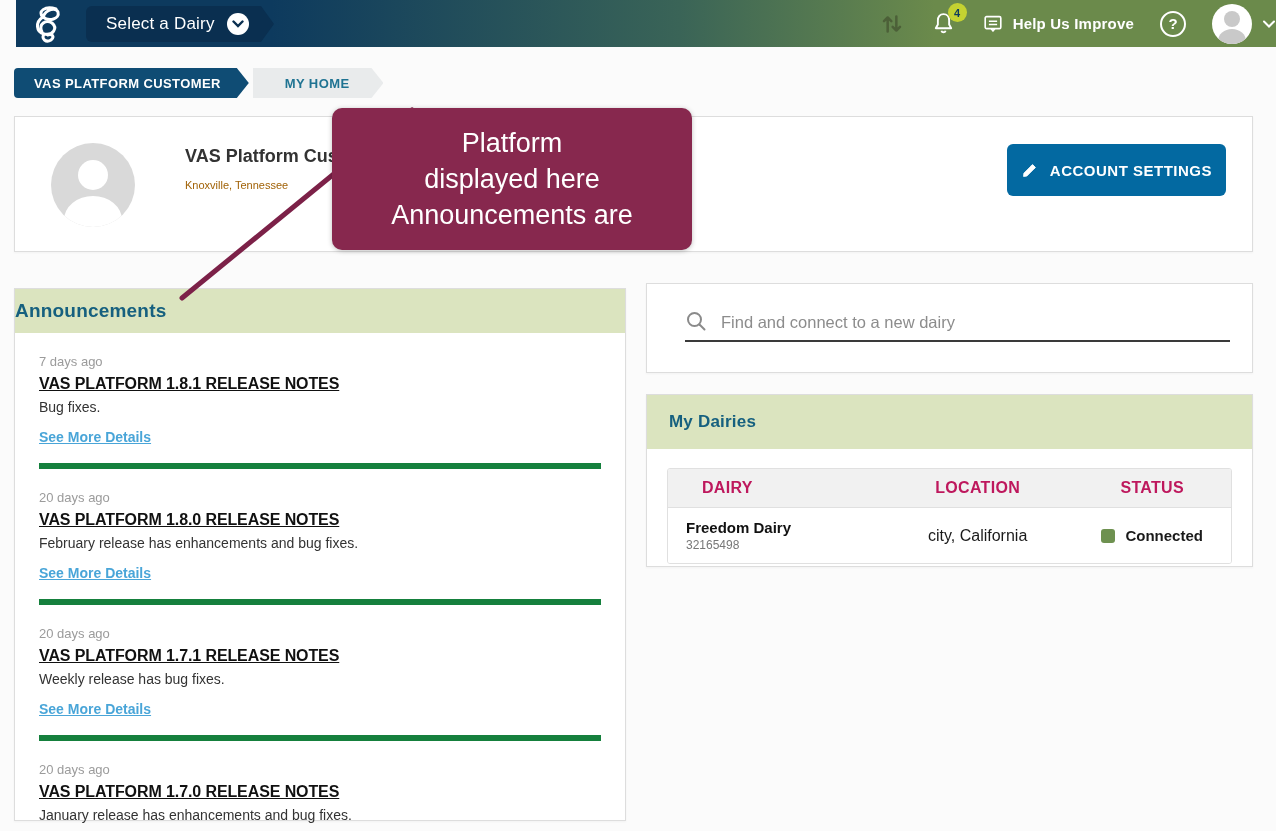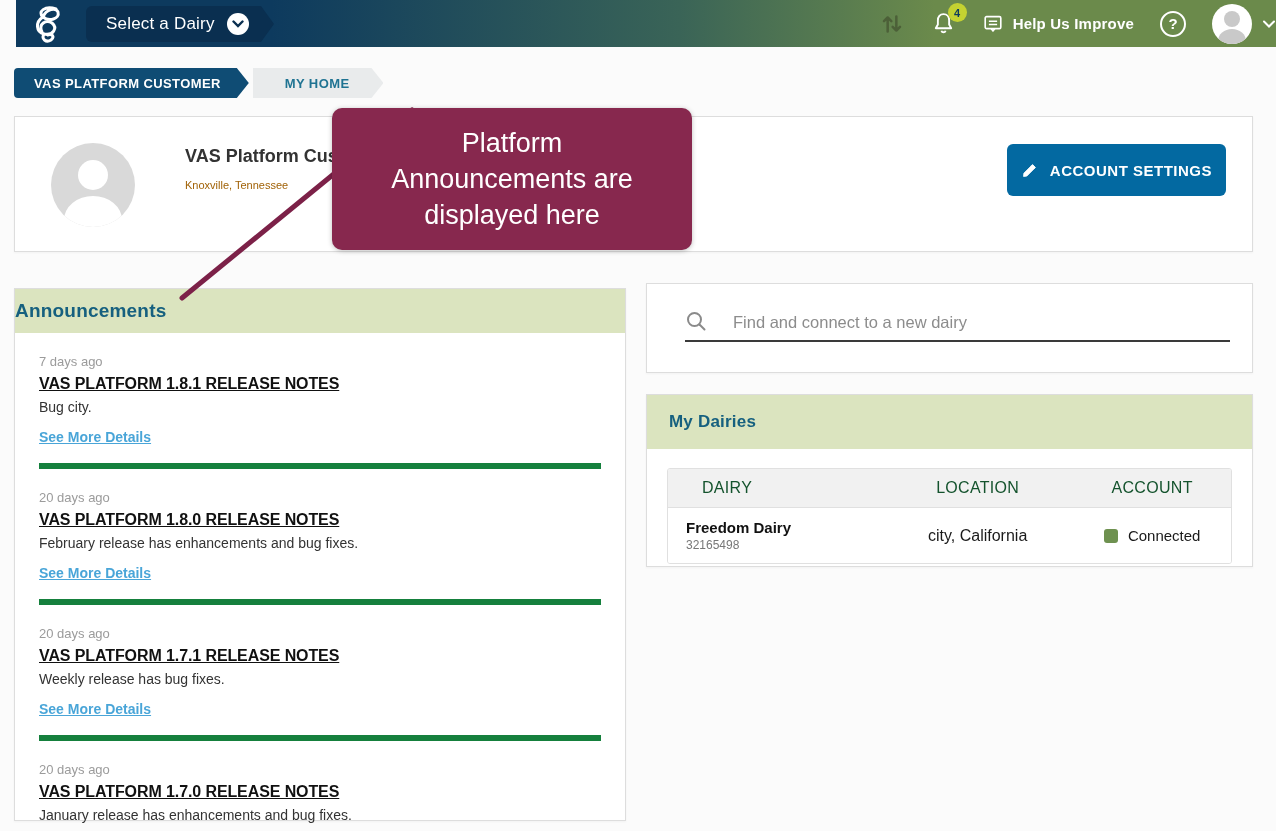--- a/index.html
+++ b/index.html
@@ -101,34 +101,34 @@
   }
   .ann-item { margin:0 24px; padding:21px 0 17px; border-bottom:6px solid #15803d; }
   .ann-item:last-child { border-bottom:none; }
   .ann-age { font-size:13px; color:#9b9b9b; }
   .ann-title { font-size:16px; font-weight:bold; color:#111; margin-top:6px; letter-spacing:-.1px;text-decoration:underline; }
   .ann-body { font-size:14px; color:#333; margin-top:6px; }
   .ann-link { display:inline-block; margin-top:14px; font-size:14px; font-weight:bold; color:#49a5d8; text-decoration:underline; cursor:pointer; }
   
   .search-card { left:646px; top:283px; width:607px; height:90px; }
   .search-row { display:flex; align-items:flex-end; gap:14px; margin:26px 22px 0 38px; border-bottom:2px solid #3a3a3a; padding-bottom:8px; }
-  .search-input { flex:1; border:none; outline:none; font-family:inherit; font-size:16.5px; color:#333; background:transparent;margin-left:12px; }
+  .search-input { flex:1; border:none; outline:none; font-family:inherit; font-size:16.5px; color:#333; background:transparent; }
   .search-input::placeholder { color:#8c8c8c; }
   .dairies-panel { left:646px; top:394px; width:607px; height:173px; }
   .dairies-panel .panel-header { height:54px; font-size:17px; padding-left:22px; }
   .d-table { margin:19px 20px 0; border:1px solid #e0e0e0; border-radius:3px; overflow:hidden; }
   .d-hrow { display:grid; grid-template-columns:38% 34% 28%; background:#f1f1f1; height:38px; align-items:center; }
-  .d-hcell { font-size:16px; font-weight:normal; color:#14532d; letter-spacing:.3px; text-align:center; }
+  .d-hcell { font-size:16px; font-weight:bold; color:#be185d; letter-spacing:.3px; text-align:center; }
   .d-hcell:first-child { text-align:left; padding-left:34px; }
   .d-row { display:grid; grid-template-columns:38% 34% 28%; background:#fff; border-top:1px solid #e0e0e0; height:56px; align-items:center; cursor:pointer; }
   .d-name { padding-left:18px; }
   .d-name .nm { font-size:15px; font-weight:bold; color:#111; }
   .d-name .id { font-size:12px; color:#777; margin-top:2px; }
   .d-loc { text-align:center; font-size:16px; color:#1a1a1a; }
-  .d-status { display:flex; align-items:center; justify-content:center; gap:10px; font-size:15px; color:#1a1a1a; }
+  .d-status { display:flex; align-items:center; justify-content:center; gap:10px; font-size:15px; color:#1a1a1a;font-weight:bold; }
   .status-dot { width:14px; height:14px; border-radius:3px; background:#6e9150; }
 </style>
 </head>
 <body>
 
 <div class="navbar">
   <svg class="logo" viewBox="0 0 40 40">
     <g fill="none" stroke="#fff" stroke-width="3" stroke-linecap="round">
       <path d="M26 5 C 15 1, 7 8, 13 13 C 19 18, 30 15, 28 8 C 26 3, 16 5, 13 13"></path>
       <path d="M13 13 C 5 18, 6 28, 14 30 C 23 32, 28 24, 22 19 C 16 15, 8 20, 12 28"></path>
@@ -196,31 +196,31 @@
     </svg>
     <span>ACCOUNT SETTINGS</span>
   </button>
 </div>
 
 <svg class="anno-svg">
   <line x1="182" y1="298" x2="412" y2="110" stroke="#7c2148" stroke-width="5" stroke-linecap="round"></line>
 </svg>
 <div class="tooltip">
   <div>Platform</div>
+  <div>displayed here</div>
   <div>Announcements are</div>
-  <div>displayed here</div>
 </div>
 
 <div class="card ann-panel">
   <div class="panel-header">Announcements</div>
 
   <div class="ann-item">
     <div class="ann-age">7 days ago</div>
     <div class="ann-title">VAS PLATFORM 1.8.1 RELEASE NOTES</div>
-    <div class="ann-body">Bug city.</div>
+    <div class="ann-body">Bug fixes.</div>
     <a class="ann-link">See More Details</a>
   </div>
   <div class="ann-item">
     <div class="ann-age">20 days ago</div>
     <div class="ann-title">VAS PLATFORM 1.8.0 RELEASE NOTES</div>
     <div class="ann-body">February release has enhancements and bug fixes.</div>
     <a class="ann-link">See More Details</a>
   </div>
   <div class="ann-item">
     <div class="ann-age">20 days ago</div>
@@ -245,21 +245,21 @@
     <input class="search-input" type="text" placeholder="Find and connect to a new dairy" style="">
   </div>
 </div>
 
 <div class="card dairies-panel">
   <div class="panel-header">My Dairies</div>
   <div class="d-table">
     <div class="d-hrow">
       <div class="d-hcell">DAIRY</div>
       <div class="d-hcell">LOCATION</div>
-      <div class="d-hcell">ACCOUNT</div>
+      <div class="d-hcell">STATUS</div>
     </div>
     <div class="d-row">
       <div class="d-name">
         <div class="nm">Freedom Dairy</div>
         <div class="id">32165498</div>
       </div>
       <div class="d-loc">city, California</div>
       <div class="d-status">
         <span class="status-dot"></span>
         <span>Connected</span>

